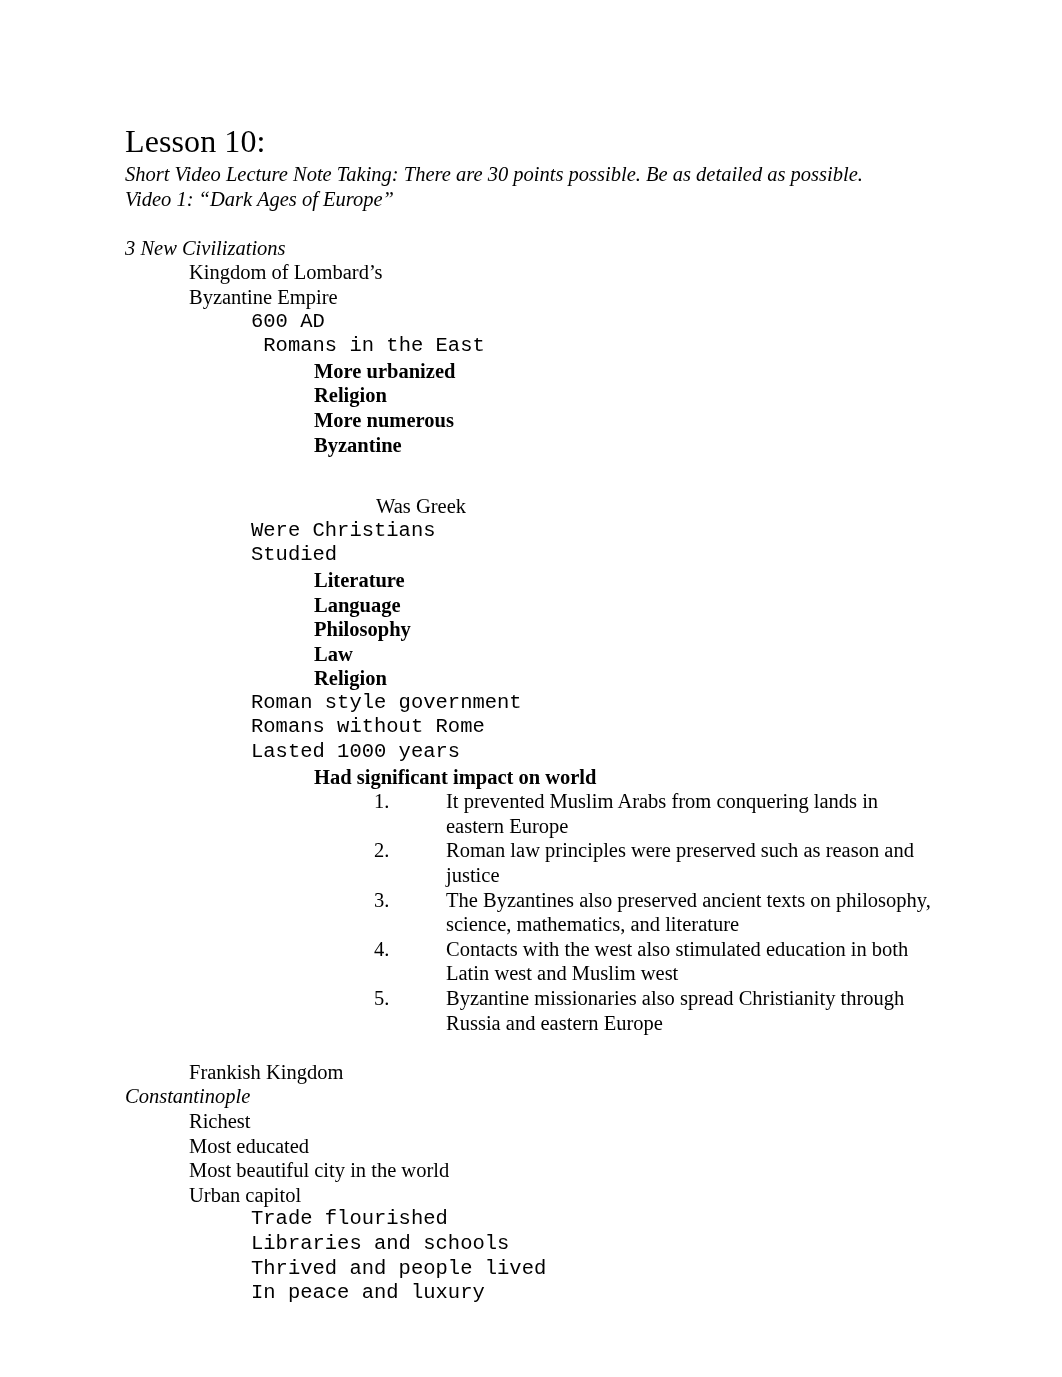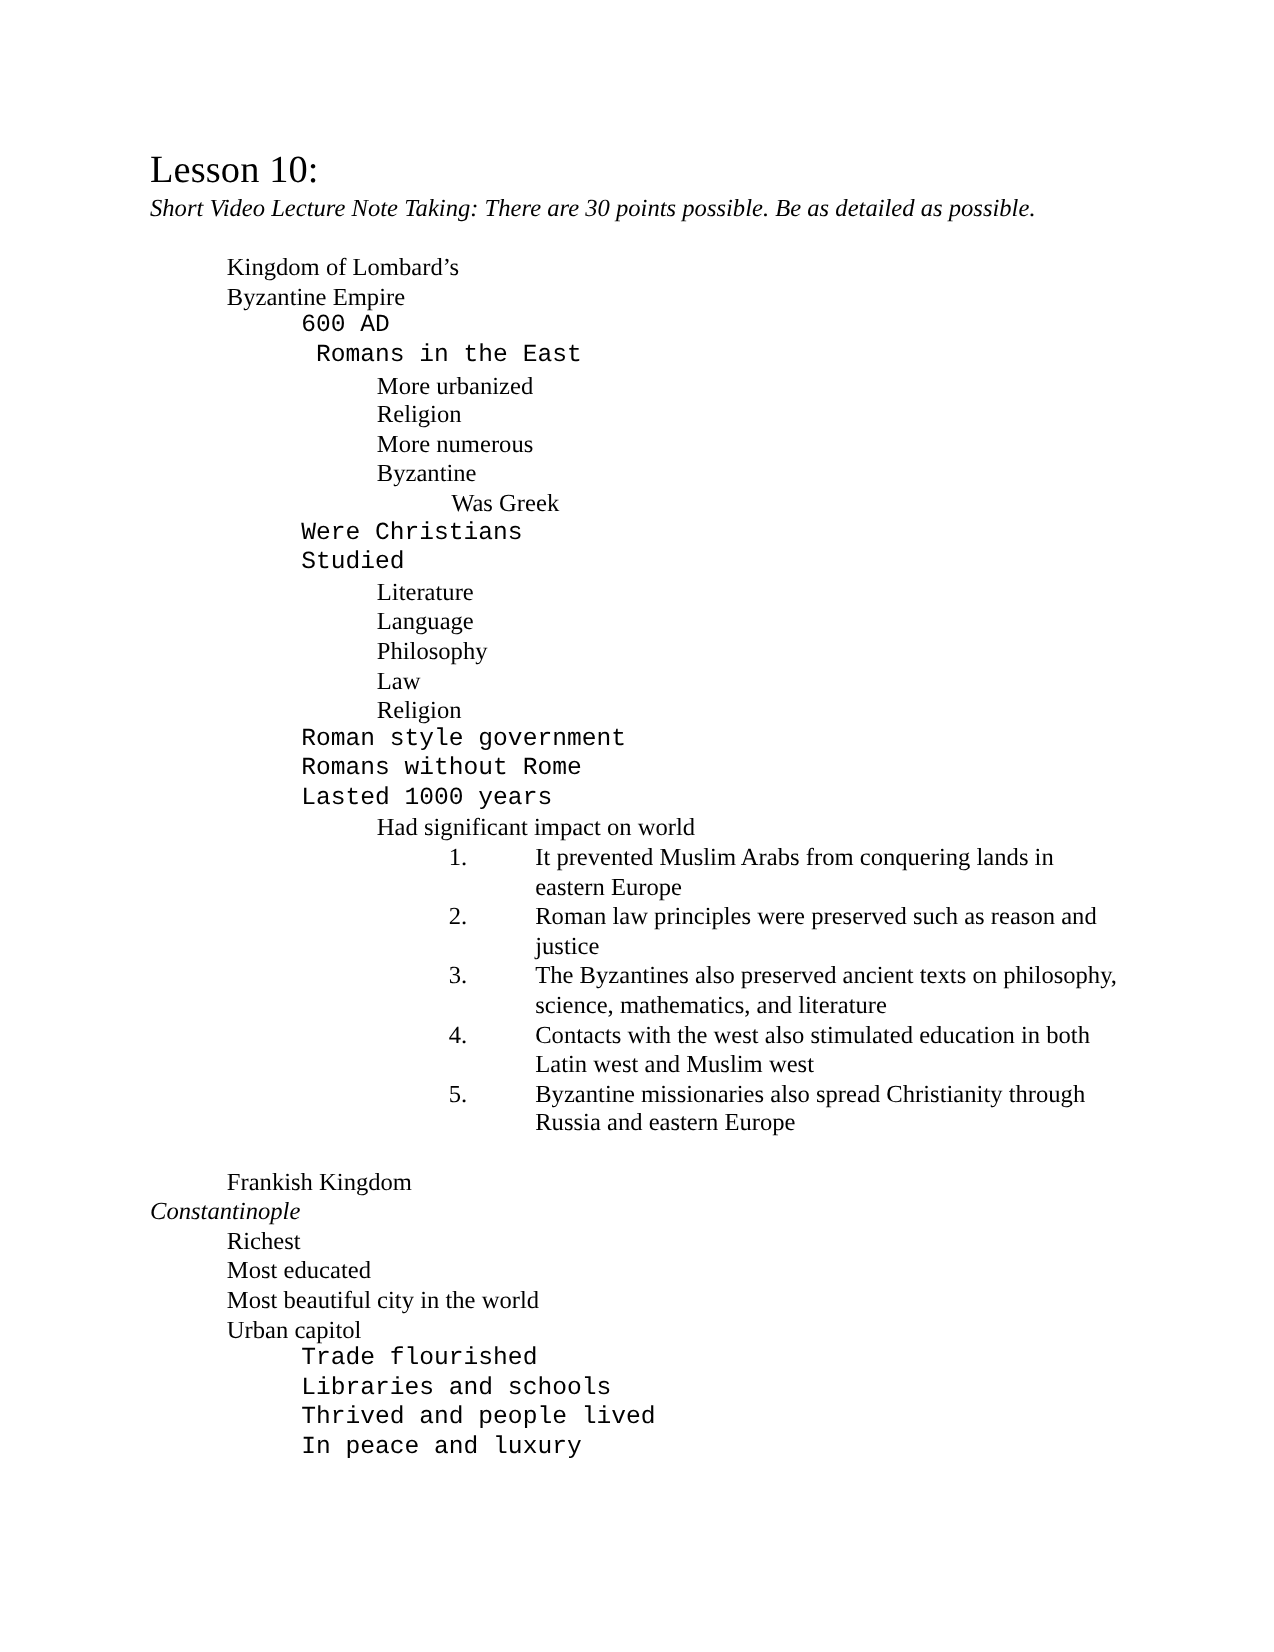--- a/index.html
+++ b/index.html
@@ -49,22 +49,22 @@
   .spacer {
     height: 24.6px;
     line-height: 24.6px;
     font-size: 20.5px;
   }
 
   
   .lvl0 { padding-left: 0px; font-style: italic; }
   .lvl1 { padding-left: 64px; }
   .lvl2 { padding-left: 126px; font-family: Liberation Mono, monospace; }
-  .lvl3 { padding-left: 189px; }
-  .lvl4 { padding-left: 251px; }
+  .lvl3 { padding-left: 189px; font-weight: bold; }
+  .lvl4 { padding-left: 251px; margin-top: 37px; }
 
   .numlist {
     margin: 0;
     padding: 0;
     list-style: none;
   }
   .numlist li {
     position: relative;
     font-size: 20.5px;
     line-height: 24.6px;
@@ -84,23 +84,25 @@
 </style>
 </head>
 <body>
 
 <div class="page">
   <div class="content">
 
     <h1 class="doc-title">Lesson 10:</h1>
 
     <p class="line lvl0">Short Video Lecture Note Taking: There are 30 points possible. Be as detailed as possible.</p>
+    <p class="line lvl0">Video 1: “Dark Ages of Europe”</p>
 
     <div class="spacer">&nbsp;</div>
 
+    <p class="line lvl0">3 New Civilizations</p>
     <p class="line lvl1">Kingdom of Lombard’s</p>
     <p class="line lvl1">Byzantine Empire</p>
     <p class="line lvl2">600 AD</p>
     <p class="line lvl2"> Romans in the East</p>
     <p class="line lvl3">More urbanized</p>
     <p class="line lvl3">Religion</p>
     <p class="line lvl3">More numerous</p>
     <p class="line lvl3">Byzantine</p>
     <p class="line lvl4">Was Greek</p>
     <p class="line lvl2">Were Christians</p>

